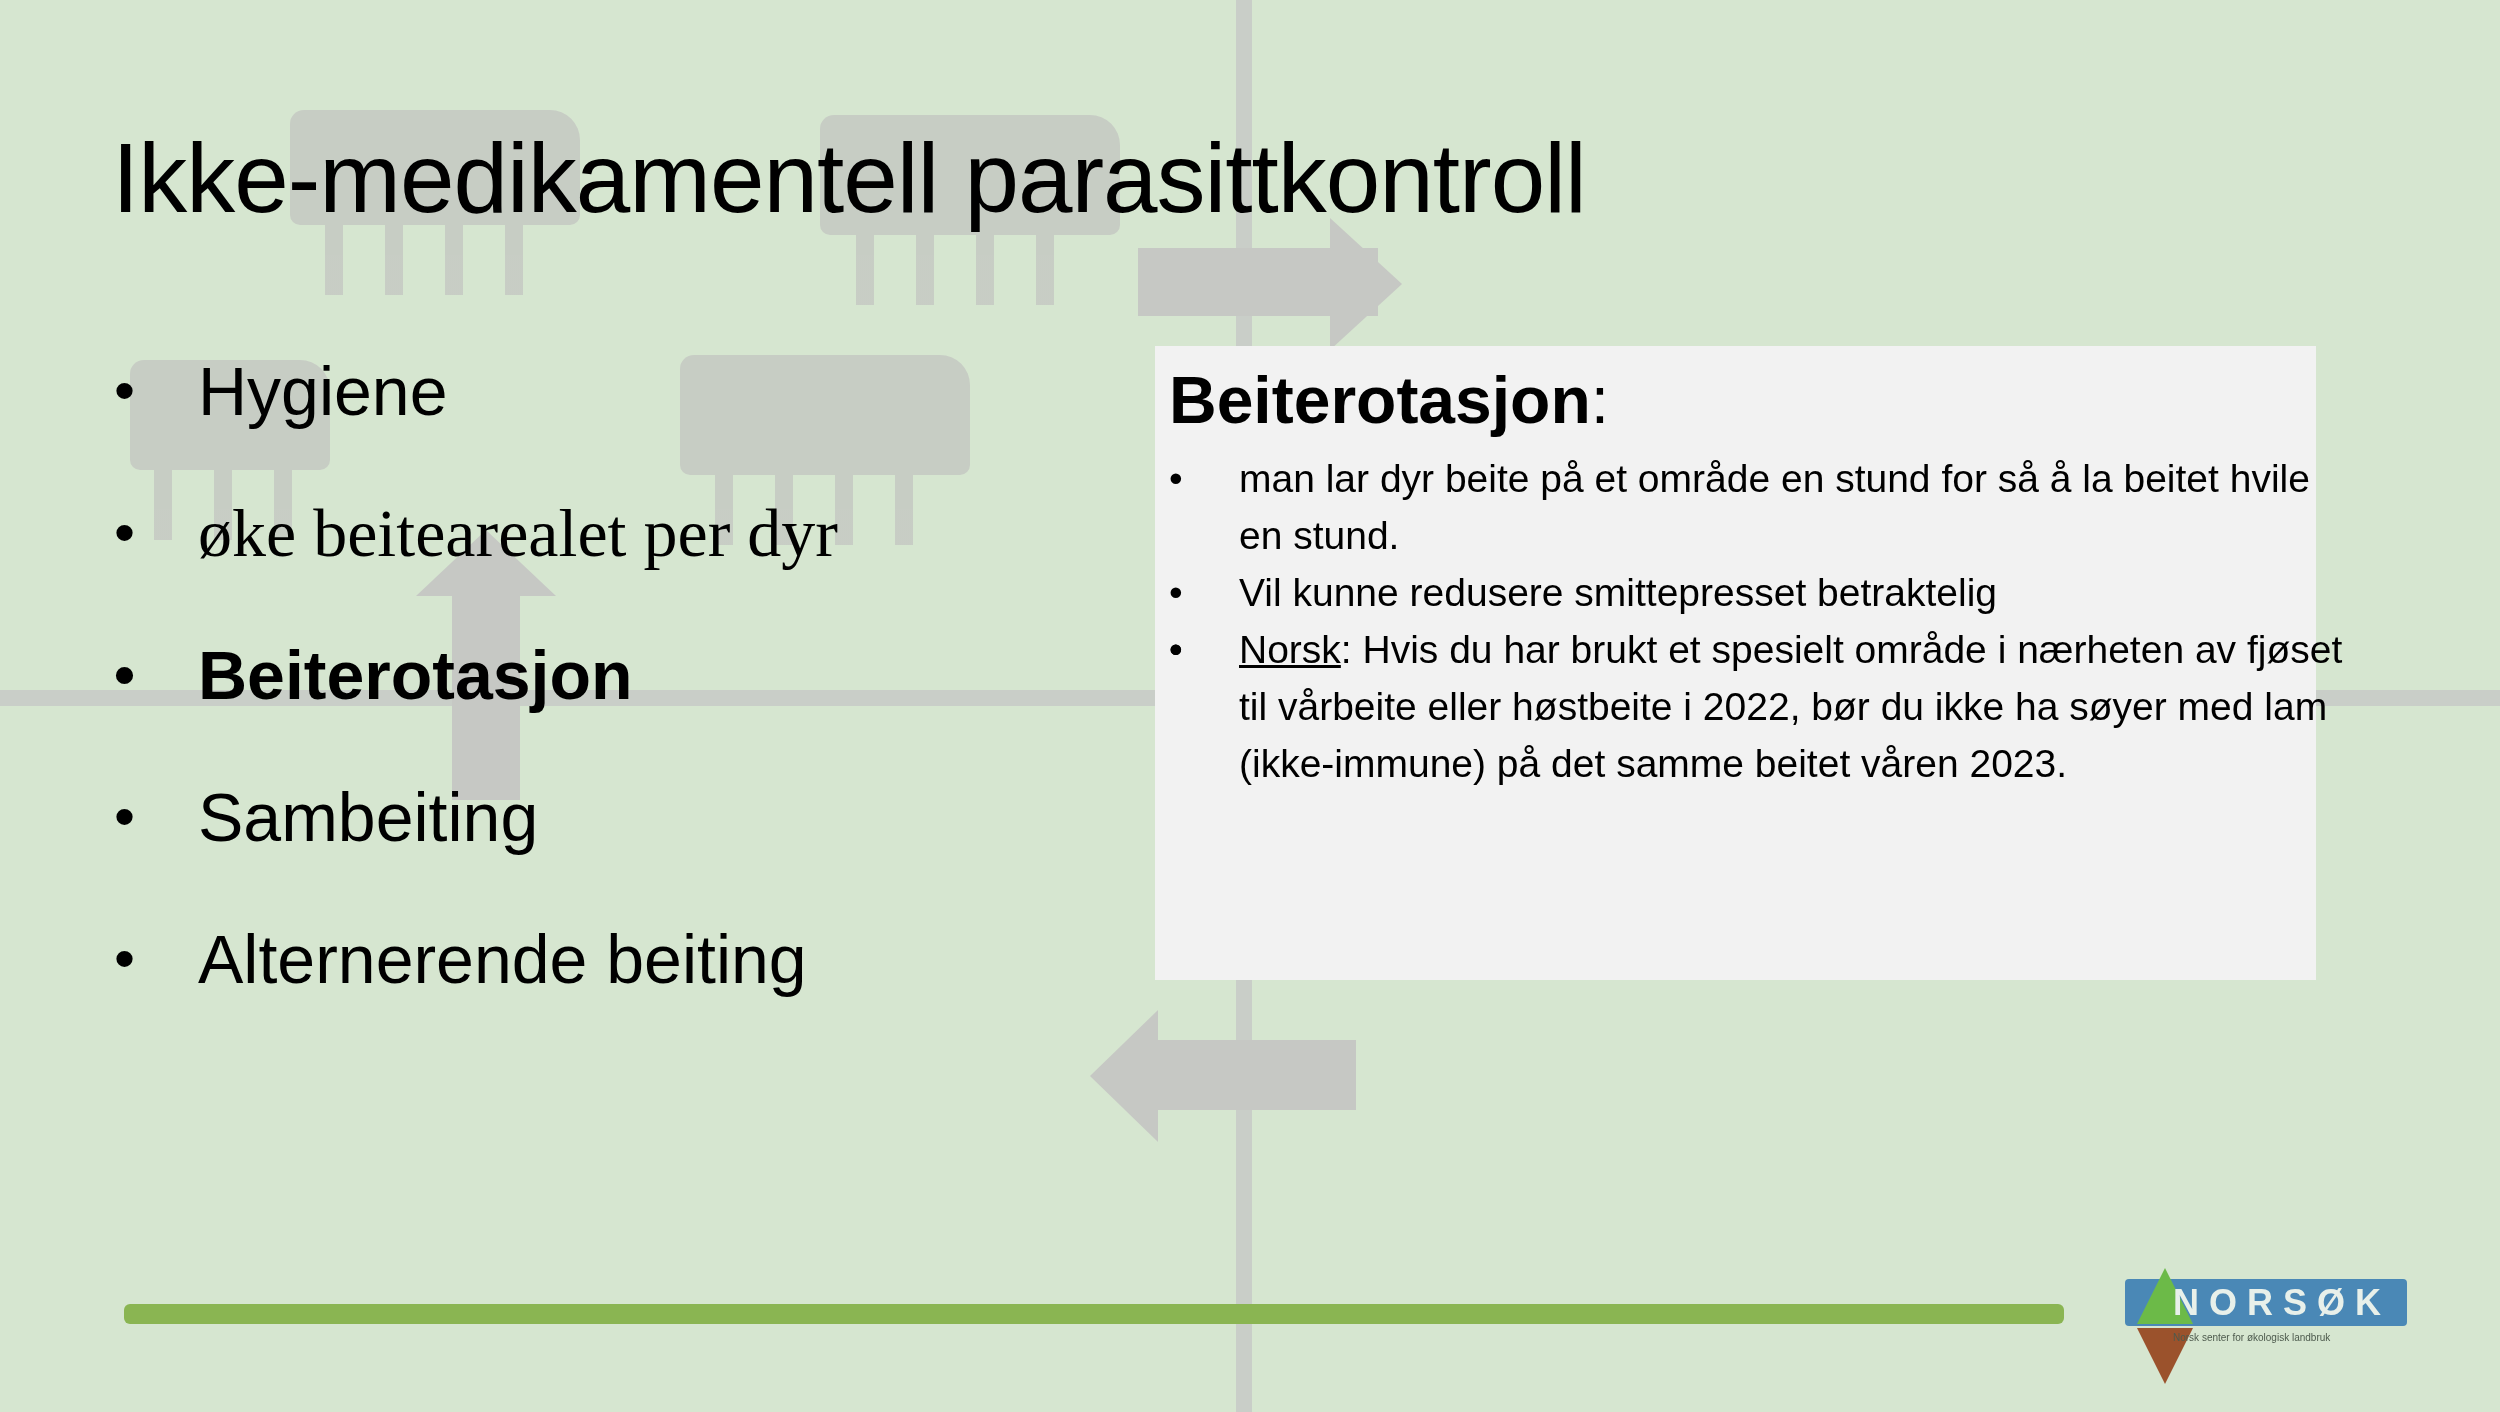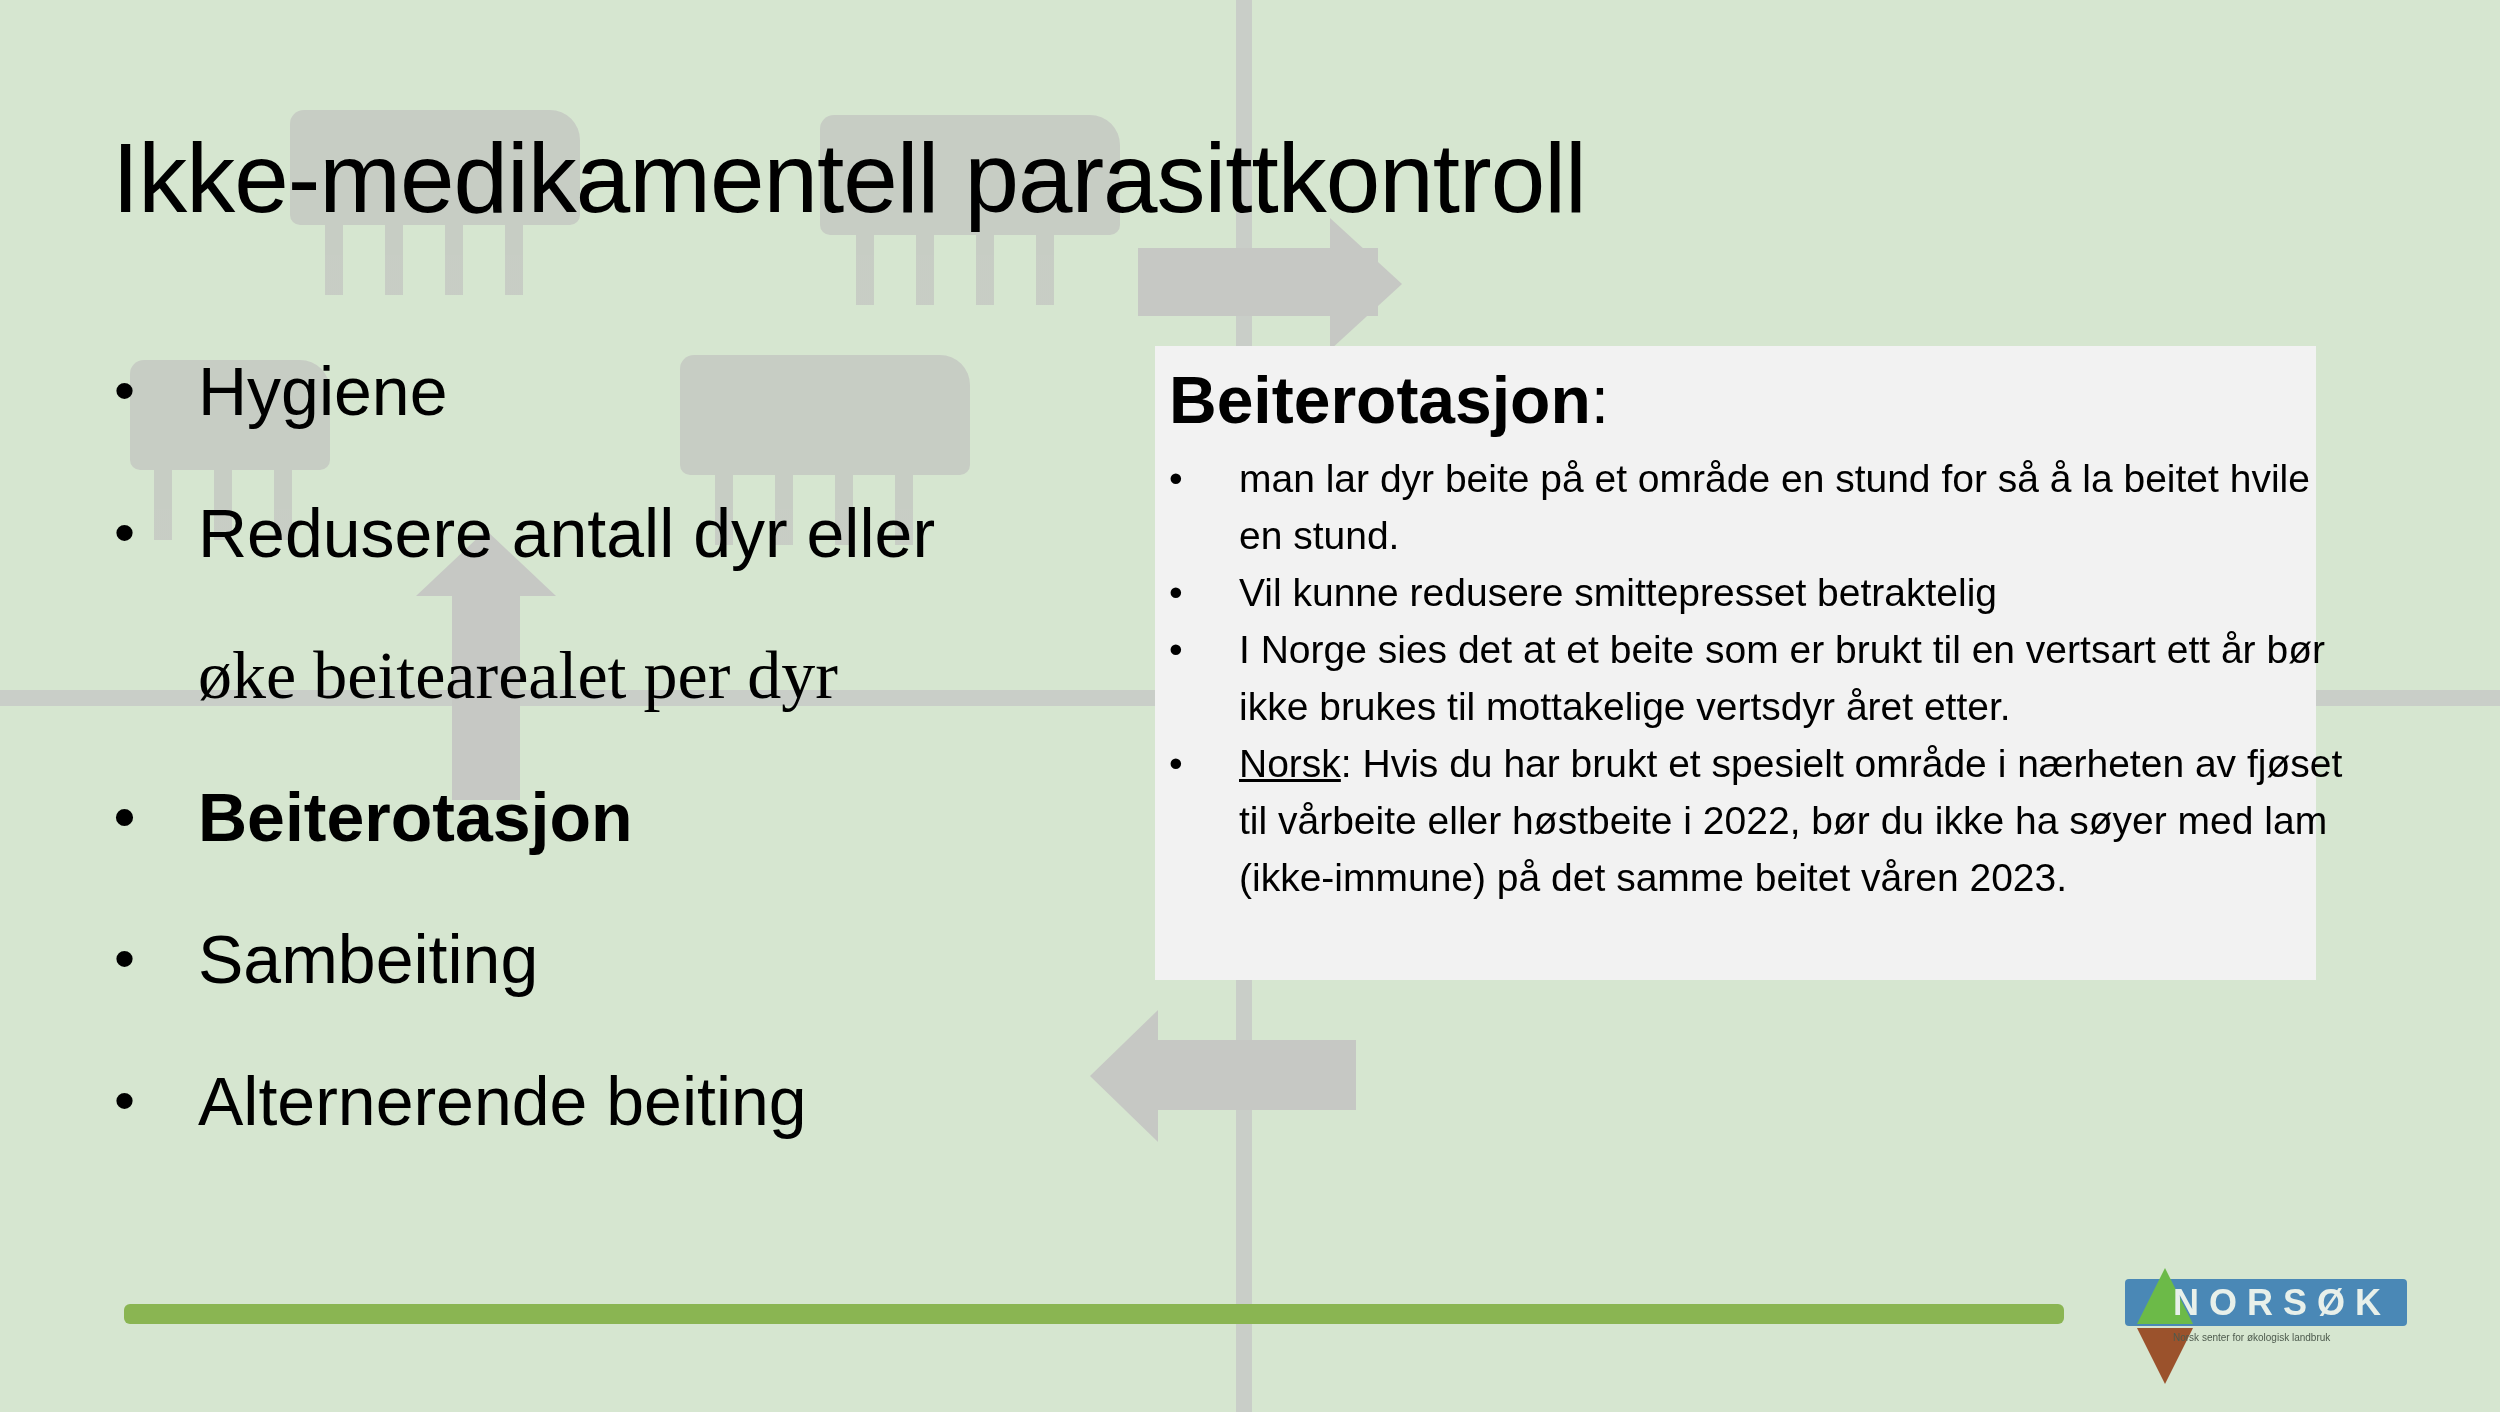--- a/index.html
+++ b/index.html
@@ -78,21 +78,20 @@
 
 <h1 class="title">Ikke-medikamentell parasittkontroll</h1>
 
 <ul class="left-list">
   <li>
     <span class="bullet">•</span>
     <span>Hygiene</span>
   </li>
   <li class="two-line">
     <span class="bullet">•</span>
-    <span>Redusere antall dyr eller</span>
     <span class="line2">øke beitearealet per dyr</span>
   </li>
   <li class="bold">
     <span class="bullet">•</span>
     <span>Beiterotasjon</span>
   </li>
   <li>
     <span class="bullet">•</span>
     <span>Sambeiting</span>
   </li>
@@ -108,21 +107,20 @@
     <li>
       <span class="bullet">•</span>
       <span>man lar dyr beite på et område en stund for så å la beitet hvile en stund.</span>
     </li>
     <li>
       <span class="bullet">•</span>
       <span>Vil kunne redusere smittepresset betraktelig</span>
     </li>
     <li>
       <span class="bullet">•</span>
-      <span>I Norge sies det at et beite som er brukt til en vertsart ett år bør ikke brukes til mottakelige vertsdyr året etter.</span>
     </li>
     <li>
       <span class="bullet">•</span>
       <span class="underline">Norsk</span><span>: Hvis du har brukt et spesielt område i nærheten av fjøset til vårbeite eller høstbeite i 2022, bør du ikke ha søyer med lam (ikke-immune) på det samme beitet våren 2023.</span>
     </li>
   </ul>
 </div>
 
 <div class="footer-bar"></div>
 

